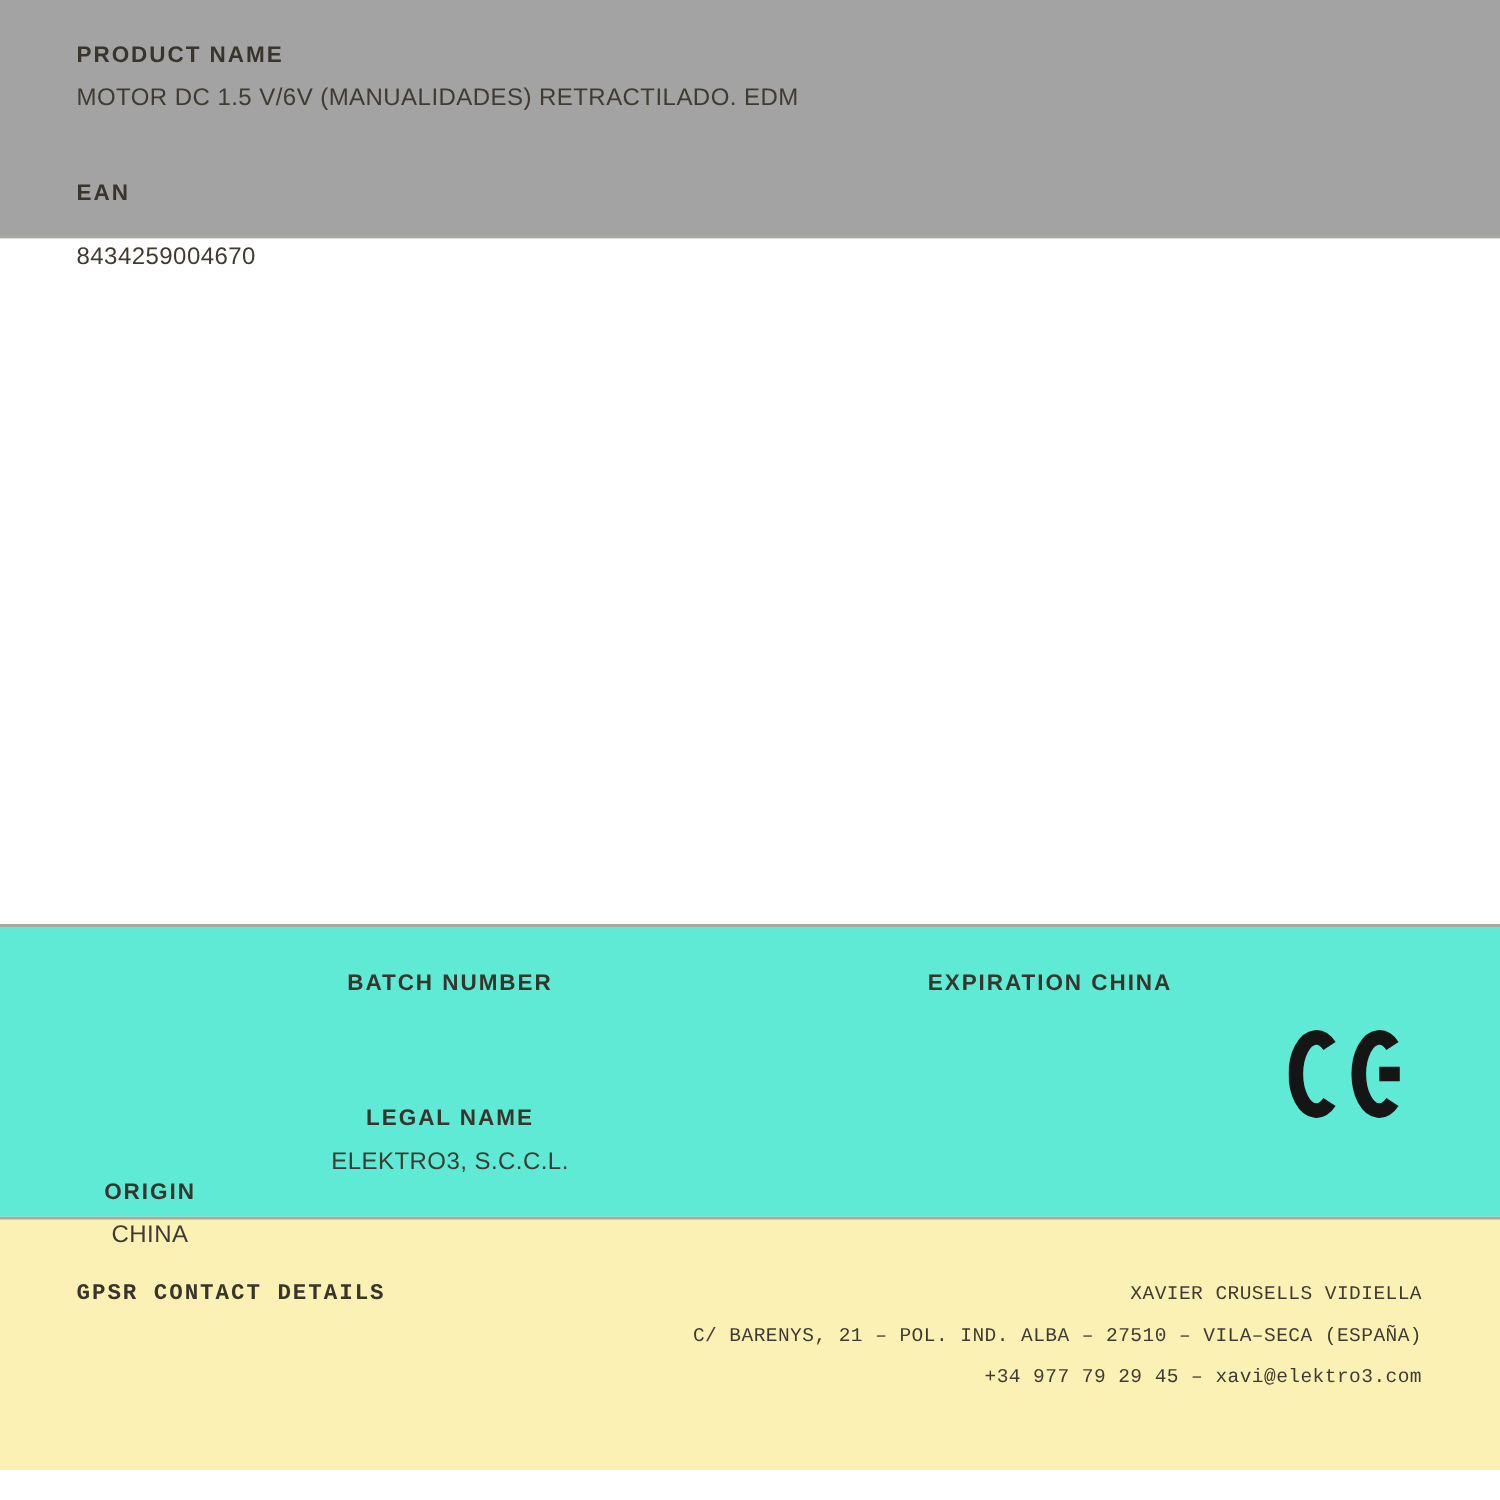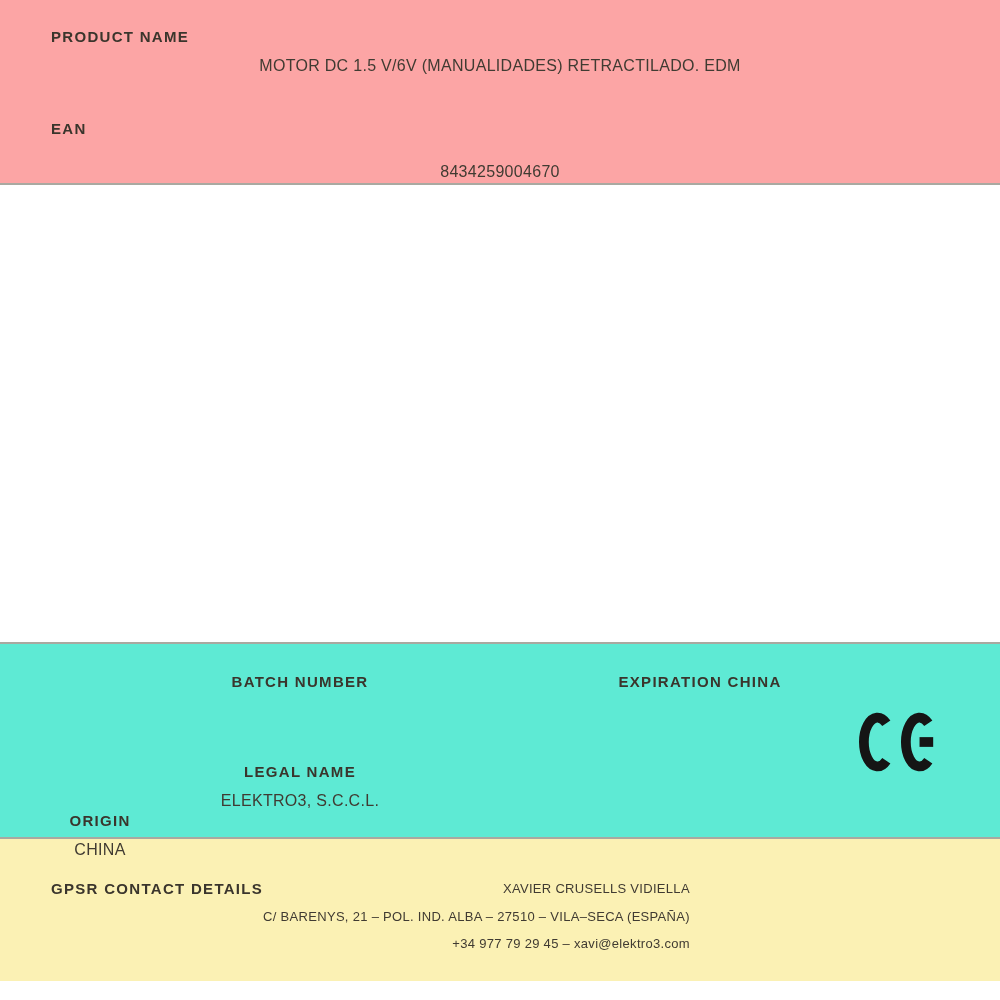--- a/index.html
+++ b/index.html
@@ -18,26 +18,26 @@
     letter-spacing: 1.3px; color: #3a352c;
   }
   .value {
     font-size: 16px; font-weight: 400; line-height: 21px;
     letter-spacing: 0.3px; color: #403b32;
   }
 
   
   .sec-product {
     box-sizing: border-box;
-    height: 185px;
-    background: #fca5a5;
+    height: 159px;
+    background: #a3a3a3;
     border-bottom: 2px solid #a9a9a1;
     padding: 27px 51px 0 51px;
   }
-  .sec-product .value { margin-top: 9px; text-align: center; }
+  .sec-product .value { margin-top: 9px; }
   .ean-block { margin-top: 43px; }
   .ean-block .value { margin-top: 23px; }
 
   
   .sec-image {
     height: 457px;
     background: #ffffff;
   }
 
   
@@ -61,26 +61,28 @@
     position: absolute;
     left: 800px; top: 0;
     width: 200px; height: 195px;
     display: flex; align-items: center; justify-content: center;
   }
   .ce-wrap svg { display: block; }
 
   
   .sec-gpsr {
     box-sizing: border-box;
-    height: 144px;
+    height: 169px;
     background: #fbf1b4;
     border-top: 2px solid #a9a9a1;
     padding: 36px 52px 0 51px;
     display: flex;
+    justify-content: space-between;
     align-items: flex-start;
+    font-family: Liberation Mono, monospace;
   }
   .gpsr-heading { line-height: 27.5px; }
   .gpsr-right {
     text-align: right;
     font-size: 13px; line-height: 27.5px;
     letter-spacing: 0.3px; color: #403b32;
   }
 </style>
 </head>
 <body>

